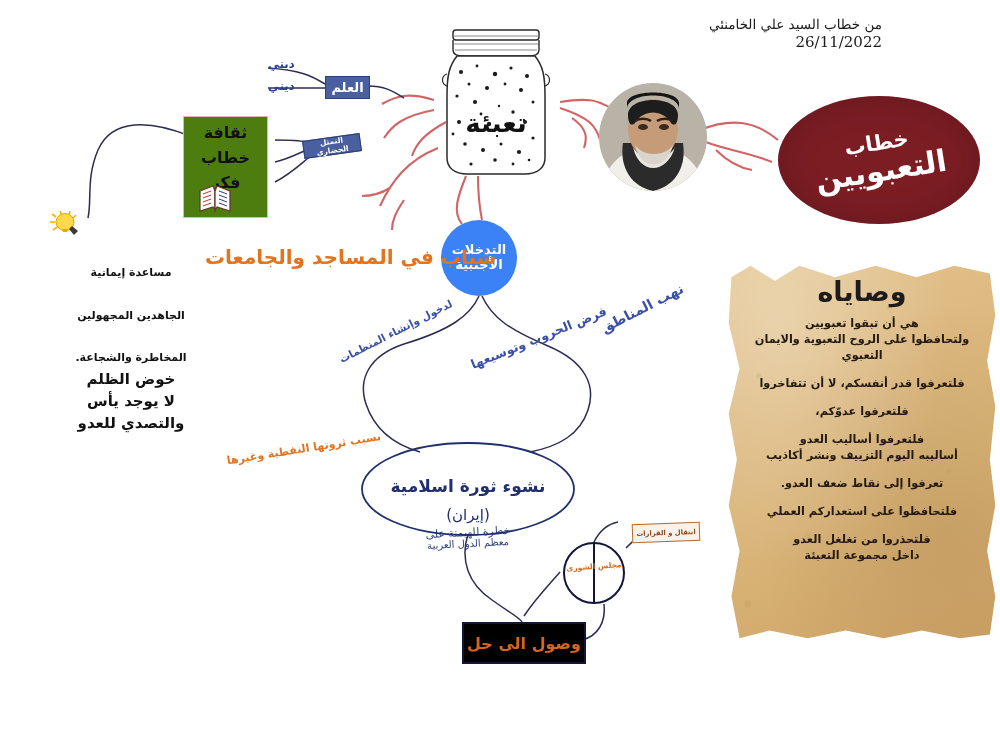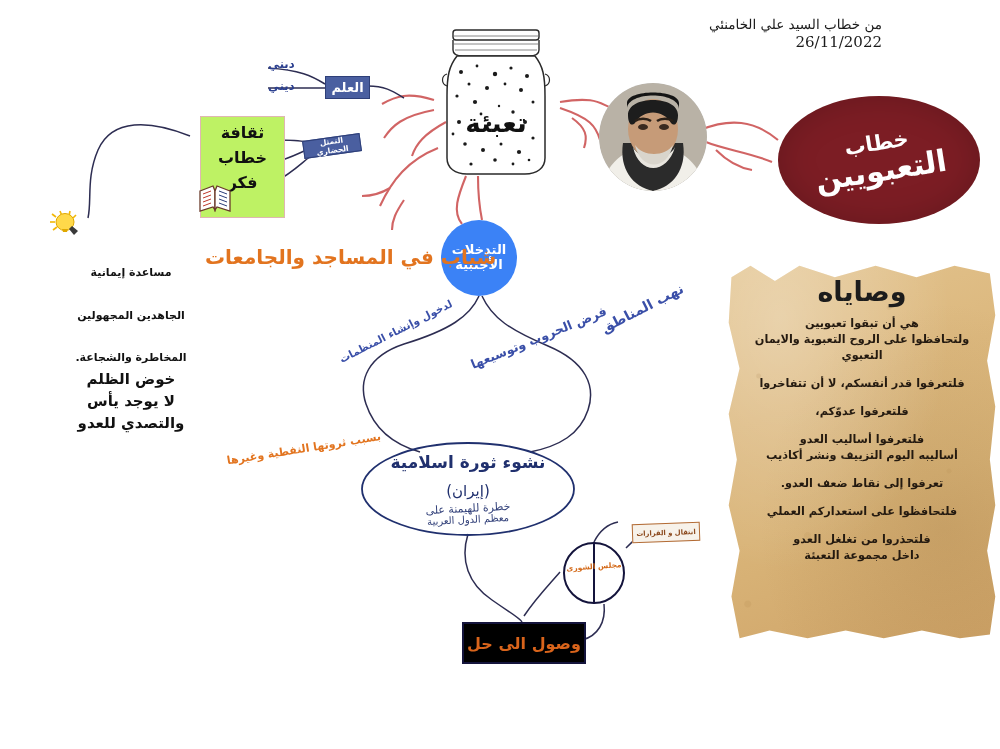--- a/index.html
+++ b/index.html
@@ -73,22 +73,22 @@
 
   
   #jarBox{left:437px;top:26px;width:118px;height:152px;}
   #jarLabel{
     left:437px;top:108px;width:118px;text-align:center;
     font-size:26px;font-weight:bold;color:#111;direction:rtl;
   }
 
   
   #pinkBox{
-    left:200px;top:116px;width:83px;height:100px;
-    background:#bef264;border:1px solid #e0b6b2;
+    left:183px;top:116px;width:83px;height:100px;
+    background:#4d7c0f;border:1px solid #e0b6b2;
   }
   #pinkBox .row{
     direction:rtl;text-align:center;font-weight:bold;color:#111;
     font-size:16px;margin-top:6px;
   }
   #bookIcon{left:197px;top:183px;width:36px;height:30px;}
 
   
   .bluebox{
     background:#4a5fa0;border:1px solid #2e3f78;color:#fff;
@@ -119,21 +119,21 @@
   
   .orange{color:#e2741f;direction:rtl;font-weight:bold;}
   #shababLbl{left:205px;top:245px;font-size:20px;}
   #tharwaLbl{left:225px;top:430px;font-size:11px;transform:rotate(-9deg);transform-origin:right center;}
 
   
   #nahbLbl{left:597px;top:300px;font-size:14px;transform:rotate(-27deg);color:#3a4fa8;direction:rtl;font-weight:bold;}
   #hurubLbl{left:466px;top:330px;font-size:12.5px;transform:rotate(-22deg);color:#3a4fa8;direction:rtl;font-weight:bold;}
   #munazLbl{left:333px;top:325px;font-size:10.5px;transform:rotate(-27deg);color:#3a4fa8;direction:rtl;font-weight:bold;}
   #revTxt{
-    left:362px;top:452px;width:212px;text-align:center;direction:rtl;
+    left:362px;top:476px;width:212px;text-align:center;direction:rtl;
     color:#20306e;
   }
   #revTxt .r1{font-size:17px;font-weight:bold;}
   #revTxt .r2{font-size:15px;margin-top:10px;}
   #revTxt .r3{font-size:11px;margin-top:2px;opacity:.92;transform:rotate(-3deg);}
   #revTxt .r4{font-size:10px;margin-top:-1px;opacity:.92;transform:rotate(-3deg);}
 
   
   #shuraCircle{
     left:563px;top:542px;width:62px;height:62px;border-radius:50%;

